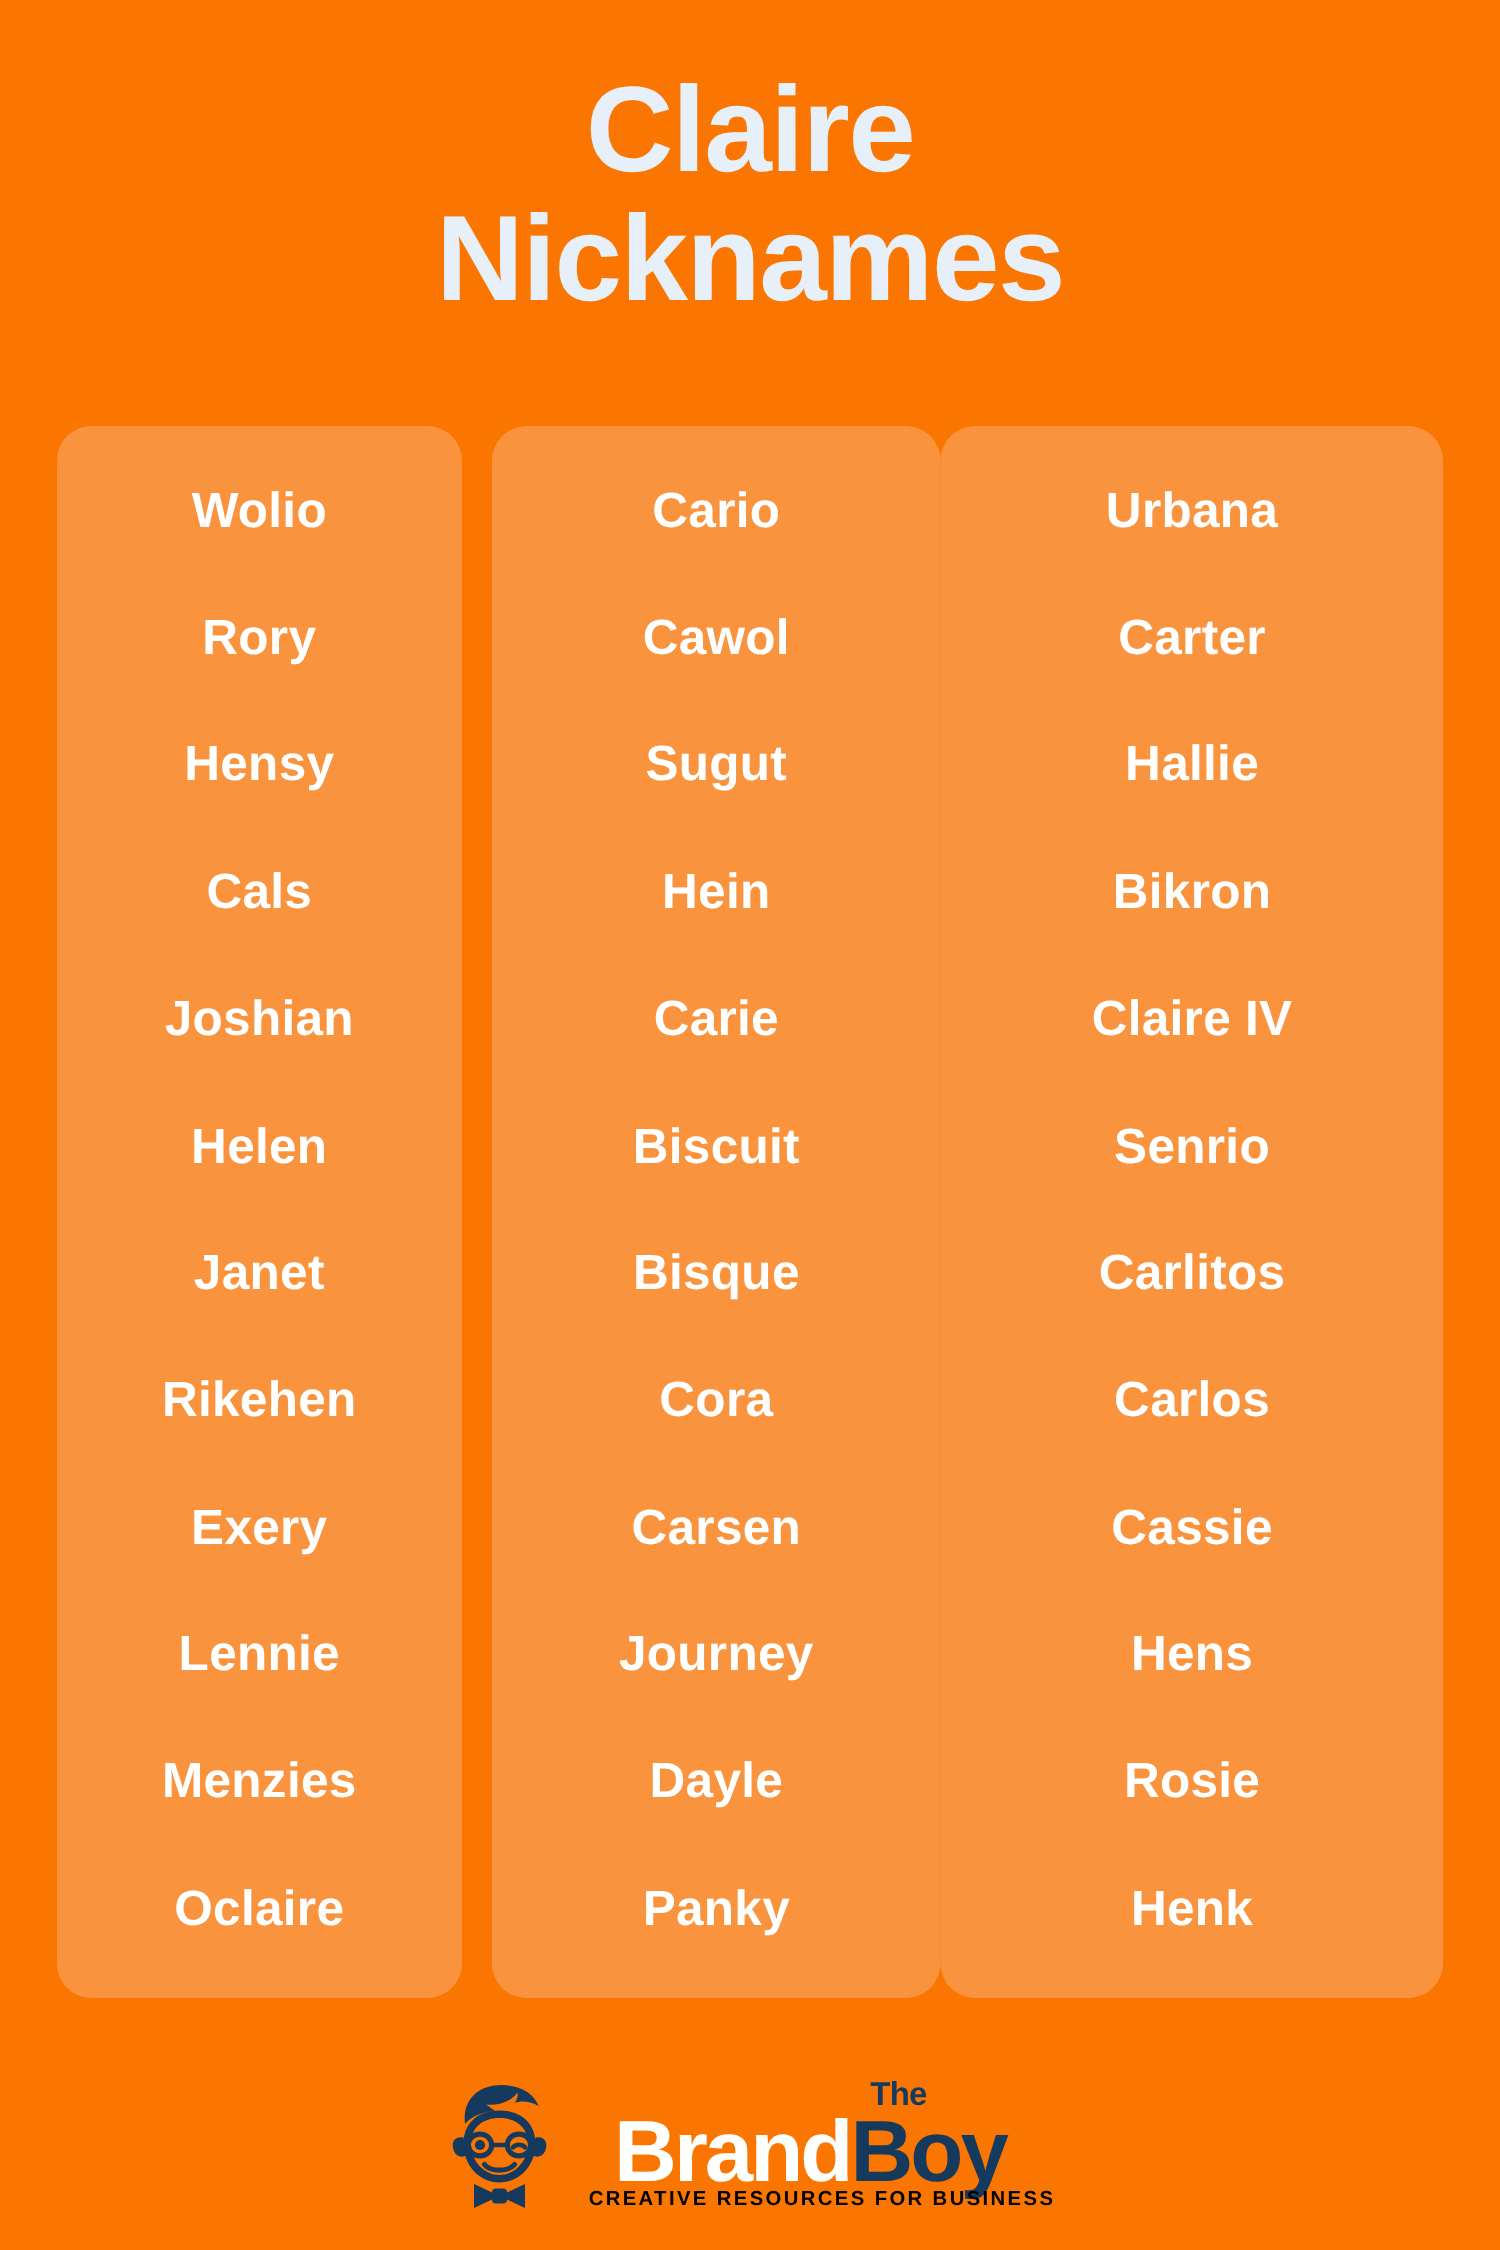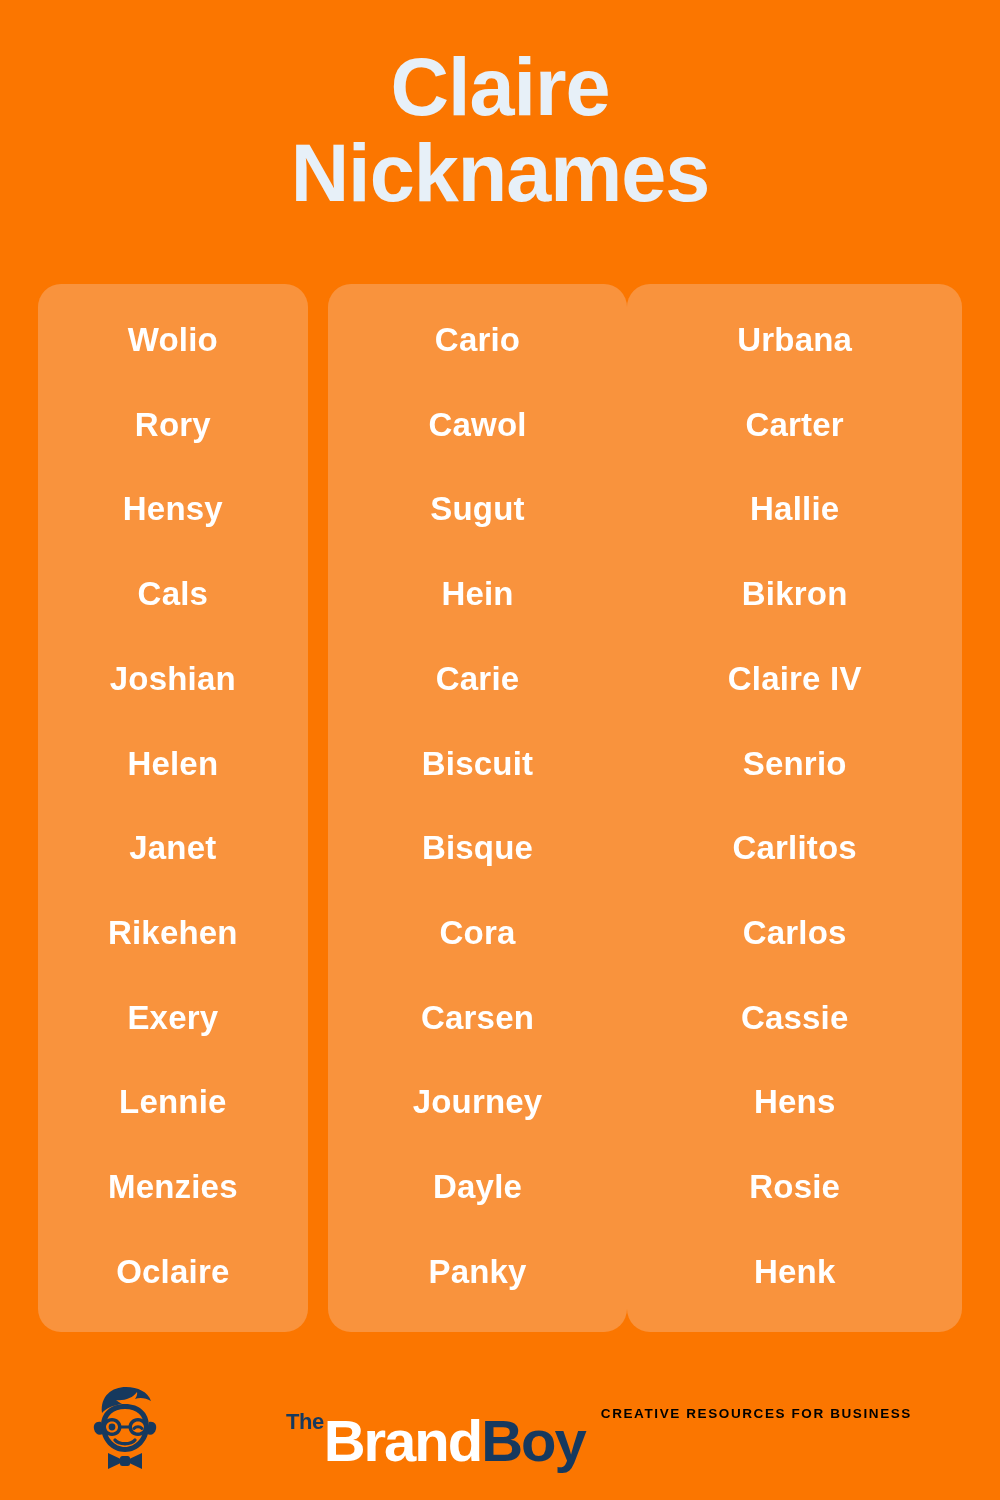--- a/index.html
+++ b/index.html
@@ -91,22 +91,22 @@
   .mascot {
     width: 74px;
     height: 86px;
     flex: 0 0 auto;
     display: block;
   }
 
   .wordmark {
     position: relative;
     display: flex;
-    flex-direction: row;
-    align-items: flex-start;
+    flex-direction: column;
+    align-items: center;
     padding-bottom: 2px;
   }
 
   .logo-the {
     color: #16395e;
     font-family: "Liberation Sans", sans-serif;
     font-weight: bold;
     font-size: 22px;
     line-height: 20px;
     letter-spacing: -0.5px;

